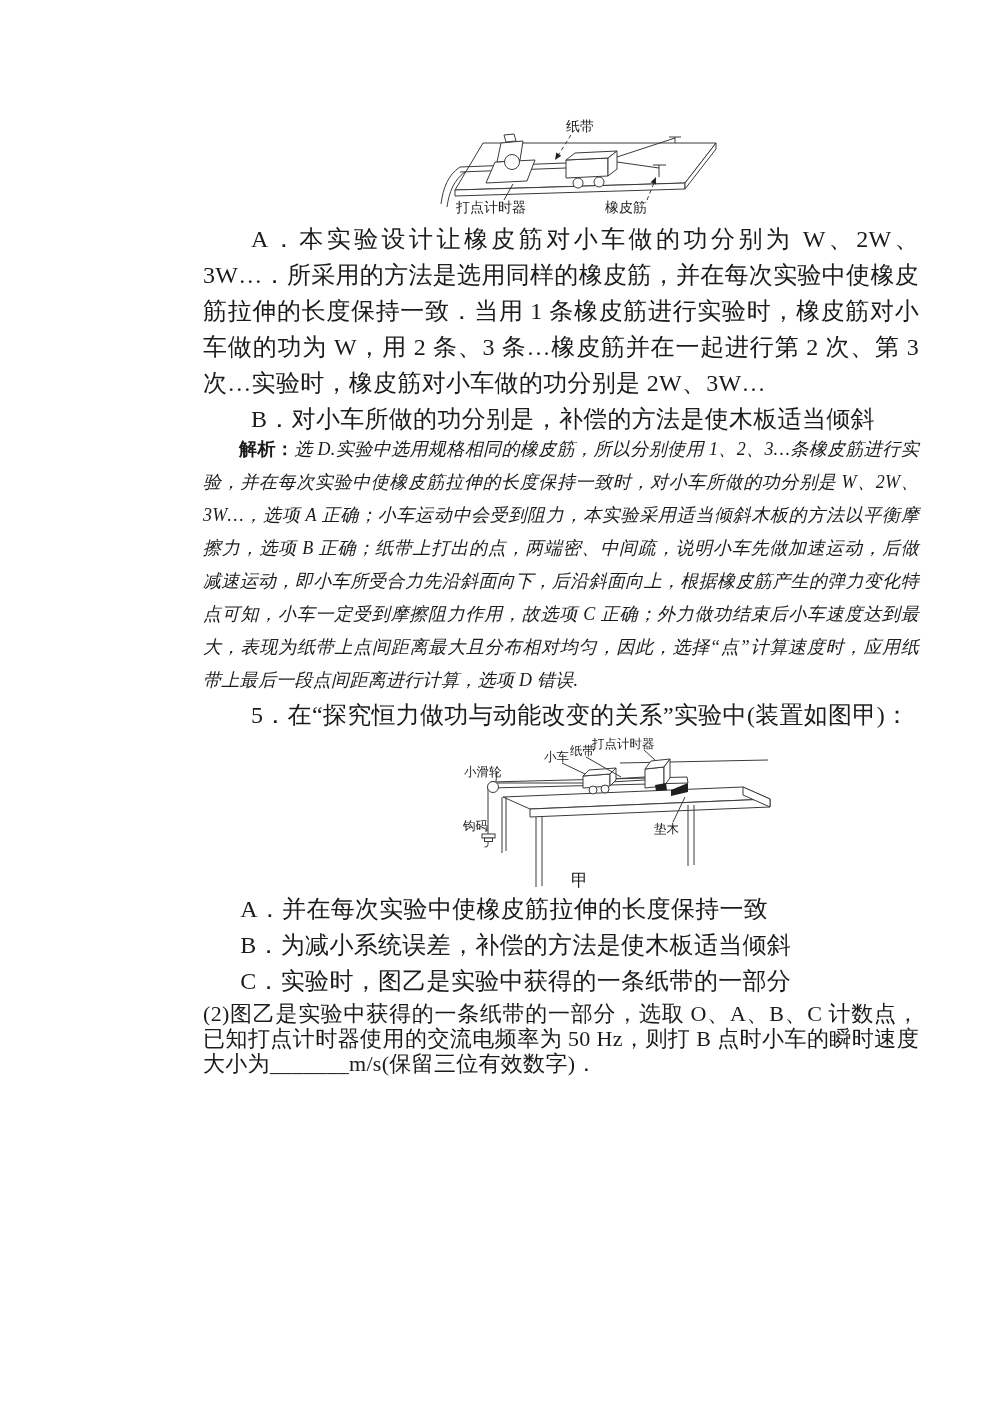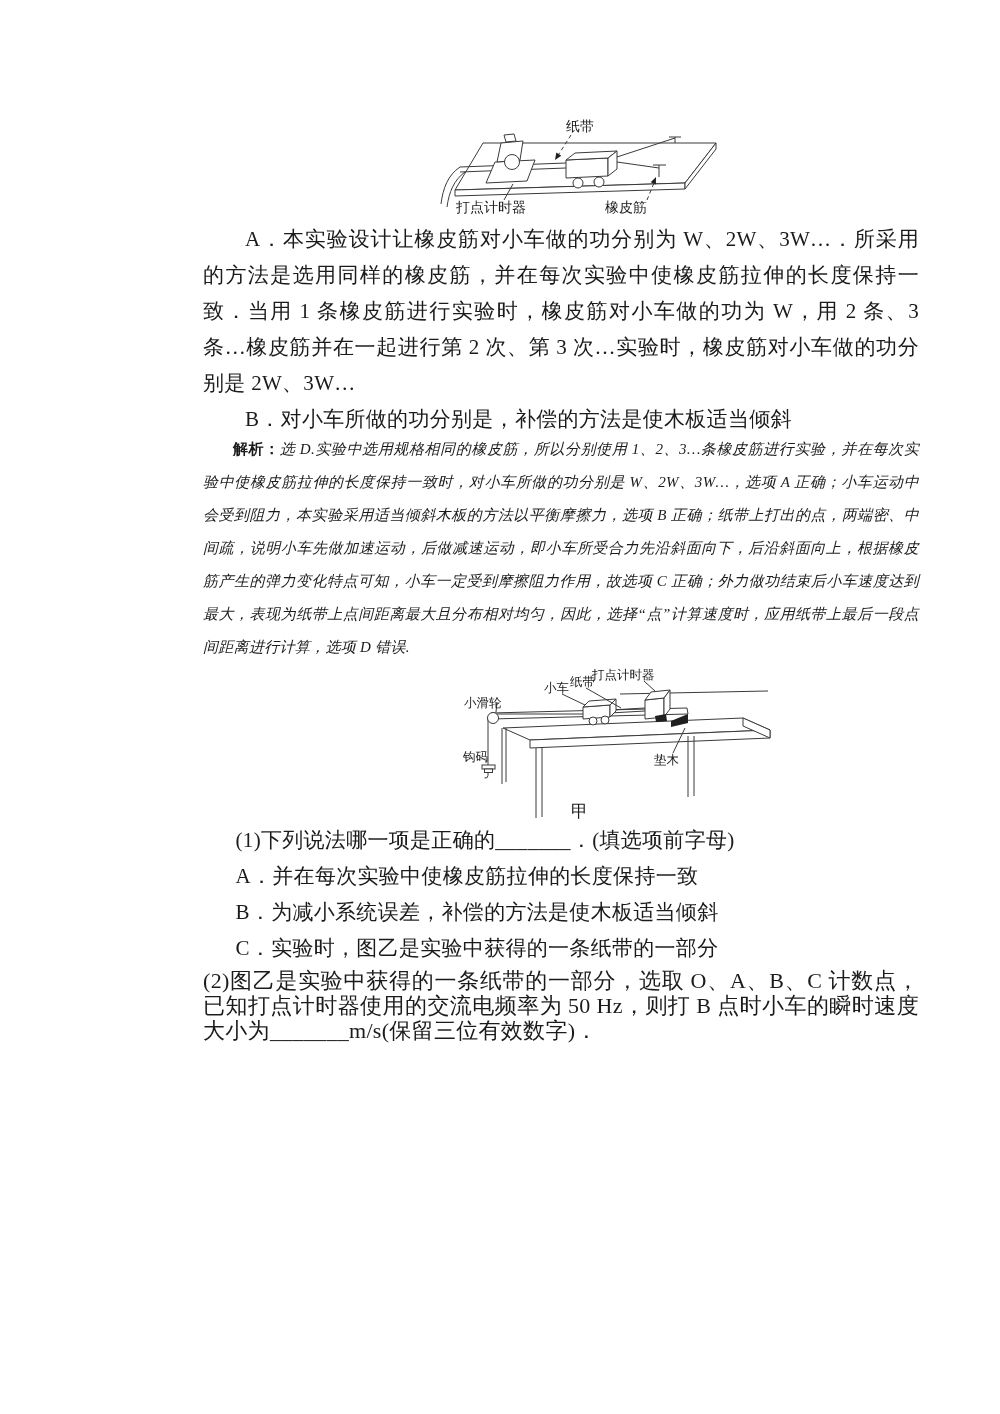--- a/index.html
+++ b/index.html
@@ -2,24 +2,24 @@
 <html><head>
 <meta charset="utf-8">
 <style>
   html,body{margin:0;padding:0;}
   body{
     width:1000px;height:1414px;background:#ffffff;color:#1b1b1b;
     font-family:"Liberation Serif","DejaVu Serif",serif;
     position:relative;overflow:hidden;
   }
   .column{position:absolute;left:159px;top:105px;width:716px;margin-left:44px;}
-  .para{margin:0;font-size:21px;line-height:36px;text-align:justify;letter-spacing:0.3px;}
+  .para{margin:0;font-size:24px;line-height:36px;text-align:justify;letter-spacing:0.3px;}
   .indent{text-indent:2em;}
   .indent-sm{text-indent:1.55em;}
-  .analysis{font-size:15px;line-height:33px;margin-top:-4px;}
+  .analysis{font-size:18px;line-height:33px;margin-top:-4px;}
   .analysis-label{font-weight:700;font-style:normal;}
   .analysis-body{font-style:italic;}
   .para-small{font-size:22px;line-height:25px;margin-top:2px;}
   .figure{position:relative;}
   .fig1{height:114px;margin-bottom:2px;}
   .fig1 svg{position:absolute;left:235px;top:0;}
   .fig2{height:158px;}
   .fig2 svg{position:absolute;left:255px;top:0;}
   svg text{fill:#1b1b1b;font-family:"Liberation Serif","DejaVu Serif",serif;}
   .sk{stroke:#3a3a3a;stroke-width:1;fill:none;}
@@ -85,20 +85,21 @@
         <polygon class="dark" points="218,72 217.9,79.5 212.7,77.3"></polygon>
       </g>
     </svg>
   </div>
 
   <p class="para indent">A．本实验设计让橡皮筋对小车做的功分别为 W、2W、3W…．所采用的方法是选用同样的橡皮筋，并在每次实验中使橡皮筋拉伸的长度保持一致．当用 1 条橡皮筋进行实验时，橡皮筋对小车做的功为 W，用 2 条、3 条…橡皮筋并在一起进行第 2 次、第 3 次…实验时，橡皮筋对小车做的功分别是 2W、3W…</p>
   <p class="para indent">B．对小车所做的功分别是，补偿的方法是使木板适当倾斜</p>
 
   <p class="para indent analysis"><span class="analysis-label">解析：</span><span class="analysis-body">选 D.实验中选用规格相同的橡皮筋，所以分别使用 1、2、3…条橡皮筋进行实验，并在每次实验中使橡皮筋拉伸的长度保持一致时，对小车所做的功分别是 W、2W、3W…，选项 A 正确；小车运动中会受到阻力，本实验采用适当倾斜木板的方法以平衡摩擦力，选项 B 正确；纸带上打出的点，两端密、中间疏，说明小车先做加速运动，后做减速运动，即小车所受合力先沿斜面向下，后沿斜面向上，根据橡皮筋产生的弹力变化特点可知，小车一定受到摩擦阻力作用，故选项 C 正确；外力做功结束后小车速度达到最大，表现为纸带上点间距离最大且分布相对均匀，因此，选择“点”计算速度时，应用纸带上最后一段点间距离进行计算，选项 D 错误.</span></p>
 
+  <p class="para indent">5．在“探究恒力做功与动能改变的关系”实验中(装置如图甲)：</p>
 
   <div class="figure fig2">
     <svg width="325" height="158" viewBox="0 0 325 158">
 
       <line class="sk" x1="162" y1="30" x2="310" y2="27"></line>
 
       <g>
         <polygon class="skf" points="72,76 312,66 285,54 45,64"></polygon>
         <polygon class="skf" points="72,76 312,66 312,74 72,84"></polygon>
         <polygon class="skf" points="312,66 285,54 285,62 312,74"></polygon>
@@ -162,20 +163,19 @@
       <text x="134" y="15" font-size="12.5">打点计时器</text>
       <line class="sk" x1="186" y1="17" x2="197" y2="27"></line>
       <text x="5" y="97" font-size="12.5">钩码</text>
       <line class="sk" x1="22" y1="93" x2="29" y2="97"></line>
       <text x="196" y="100" font-size="12.5">垫木</text>
       <line class="sk" x1="215" y1="89" x2="227" y2="64"></line>
       <text x="113" y="153" font-size="17">甲</text>
     </svg>
   </div>
 
-  <p class="para indent-sm">(1)下列说法哪一项是正确的_______．(填选项前字母)</p>
   <p class="para indent-sm">A．并在每次实验中使橡皮筋拉伸的长度保持一致</p>
   <p class="para indent-sm">B．为减小系统误差，补偿的方法是使木板适当倾斜</p>
   <p class="para indent-sm">C．实验时，图乙是实验中获得的一条纸带的一部分</p>
 
   <p class="para para-small">(2)图乙是实验中获得的一条纸带的一部分，选取 O、A、B、C 计数点，已知打点计时器使用的交流电频率为 50 Hz，则打 B 点时小车的瞬时速度大小为_______m/s(保留三位有效数字)．</p>
 
 </div>
 
 </body></html>

